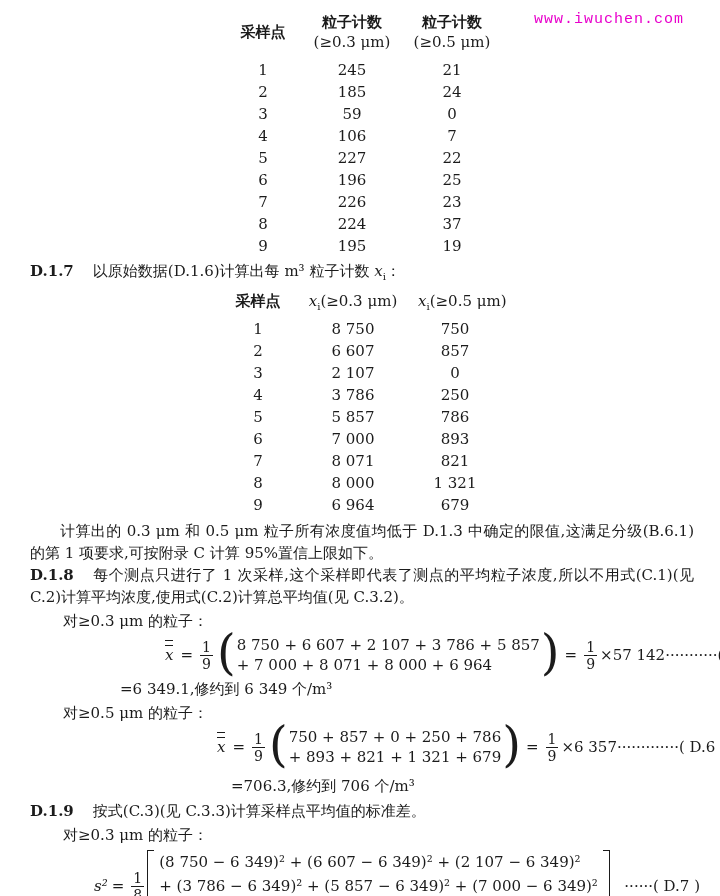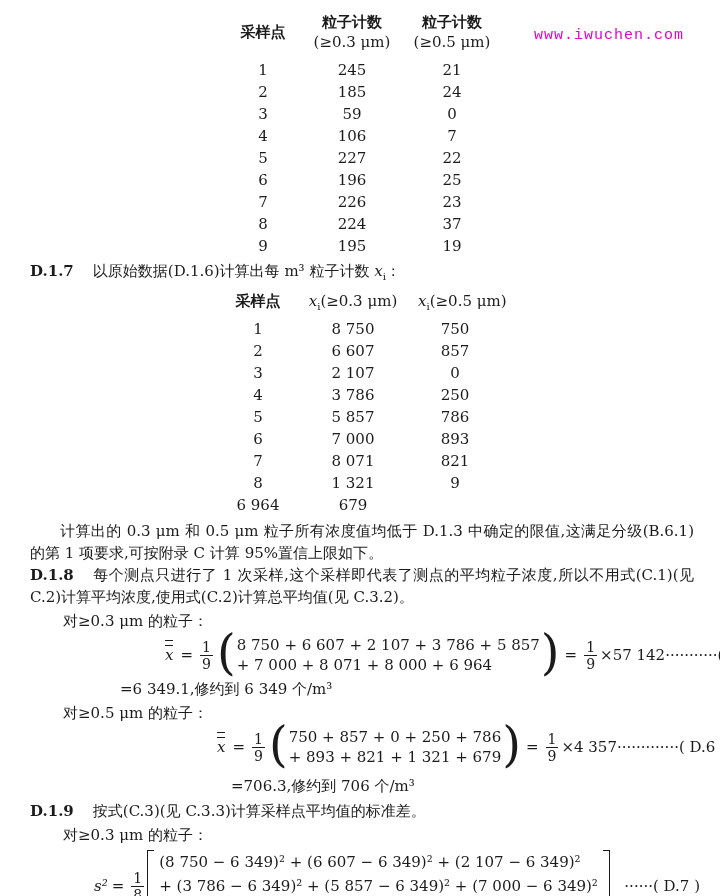--- a/index.html
+++ b/index.html
@@ -4,21 +4,21 @@
 <style>
   * { box-sizing: border-box; }
   html,body { margin:0; padding:0; }
   body {
     width:720px; height:896px; overflow:hidden; position:relative;
     background:#ffffff; color:#1b1b1b;
     font-family:"DejaVu Serif","Liberation Serif",serif;
     font-size:15px;
   }
   .watermark {
-    position:absolute; left:534px; top:27px;
+    position:absolute; left:534px; top:11px;
     font-family:"Liberation Mono","DejaVu Sans Mono",monospace;
     font-size:15px; letter-spacing:1px;
   }
   
   .t1 { margin:12px 0 0 230px; display:grid; grid-template-columns:66px 112px 88px; text-align:center; }
   .t2 { margin:2px 0 0 228px; display:grid; grid-template-columns:60px 130px 74px; text-align:center; }
   .thead-cjk { font-family:"DejaVu Sans","Liberation Sans",sans-serif; font-weight:bold; }
   .t1 .h2l { line-height:20px; white-space:nowrap;text-align:center; }
   .t1 .hc { display:flex; align-items:center; justify-content:center; }
   .t1 .gap { grid-column:1/4; height:7px; }
@@ -126,20 +126,21 @@
   <div class="cell">5</div>
   <div class="cell">5 857</div>
   <div class="cell">786</div>
   <div class="cell">6</div>
   <div class="cell">7 000</div>
   <div class="cell">893</div>
   <div class="cell">7</div>
   <div class="cell">8 071</div>
   <div class="cell">821</div>
   <div class="cell">8</div>
+  <div class="cell">8 000</div>
   <div class="cell">1 321</div>
   <div class="cell">9</div>
   <div class="cell">6 964</div>
   <div class="cell">679</div>
 </div>
 
 <p class="para indent" style="margin-top:4px;">计算出的 0.3 μm 和 0.5 μm 粒子所有浓度值均低于 D.1.3 中确定的限值,这满足分级(B.6.1)的第 1 项要求,可按附录 C 计算 95%置信上限如下。</p>
 
 <p class="para"><span class="dlabel">D.1.8</span><span>每个测点只进行了 1 次采样,这个采样即代表了测点的平均粒子浓度,所以不用式(C.1)(见 C.2)计算平均浓度,使用式(C.2)计算总平均值(见 C.3.2)。</span></p>
 
@@ -181,21 +182,21 @@
   <span class="stack">
     <span>750 + 857 + 0 + 250 + 786</span>
     <span>+ 893 + 821 + 1 321 + 679</span>
   </span>
   <span class="paren">)</span>
   <span class="op">=</span>
   <span class="frac">
     <span class="fr-num">1</span>
     <span>9</span>
   </span>
-  <span>×4 357</span>
+  <span>×6 357</span>
   <span class="leader">·············( D.6 )</span>
 </div>
 <div class="fresult d6r">=706.3,修约到 706 个/m³</div>
 
 <p class="para" style="margin-top:3px;"><span class="dlabel">D.1.9</span><span>按式(C.3)(见 C.3.3)计算采样点平均值的标准差。</span></p>
 
 <div class="lead">对≥0.3 μm 的粒子：</div>
 
 <div class="frow d7">
   <span class="svar">s²</span>

